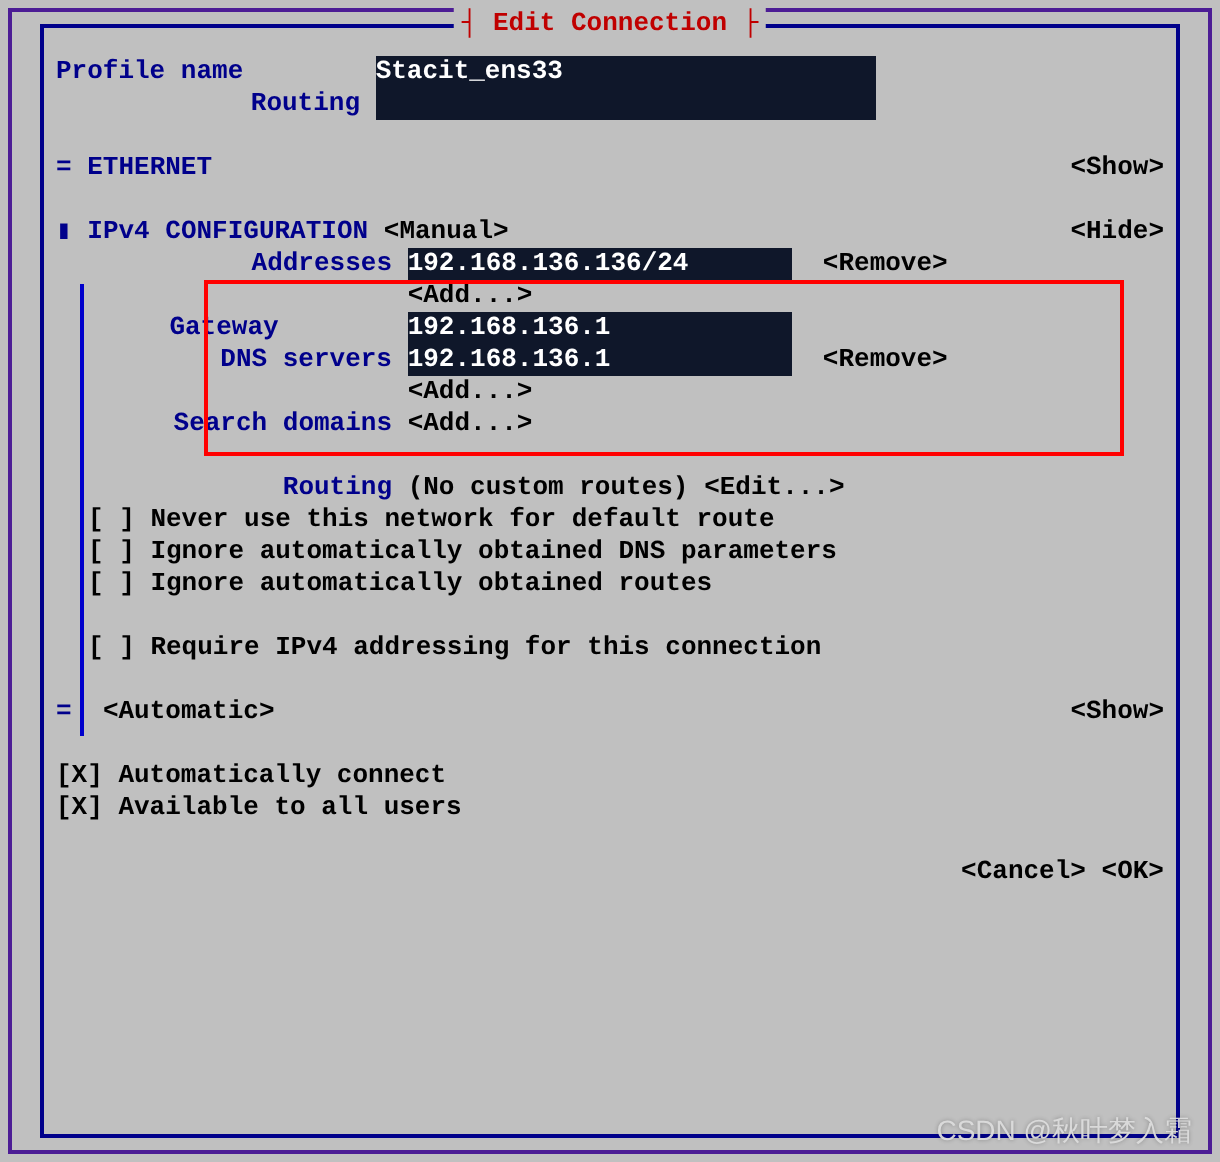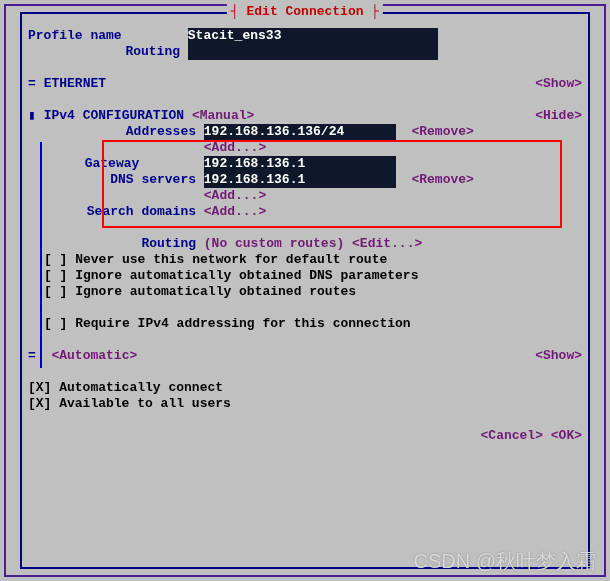--- a/index.html
+++ b/index.html
@@ -44,39 +44,39 @@
     white-space: pre;
   }
   .label { color: #00008b; }
   .input {
     background: #0f172a;
     color: #ffffff;
     white-space: pre;
   }
   .marker { color: #00008b; }
   .bullet { color: #00008b; }
-  .action { color: #701a75; }
+  .action { color: #000000; }
   .check { color: #000000; }
   .highlight-box {
     position: absolute;
     border: 2px solid #ff0000;
     pointer-events: none;
   }
   .vbar {
     position: absolute;
     width: 2px;
     background: #0000cc;
   }
   .watermark {
     position: absolute;
     bottom: 6px;
     right: 14px;
     color: rgba(220,220,220,0.95);
     font-family: sans-serif;
-    font-size: 20px;
+    font-size: 14px;
     font-weight: normal;
     text-shadow: 0 0 2px rgba(0,0,0,0.3);
   }
 </style>
 </head>
 <body>
 
 <div class="frame">
   <div class="inner-border">
     <div class="title">

